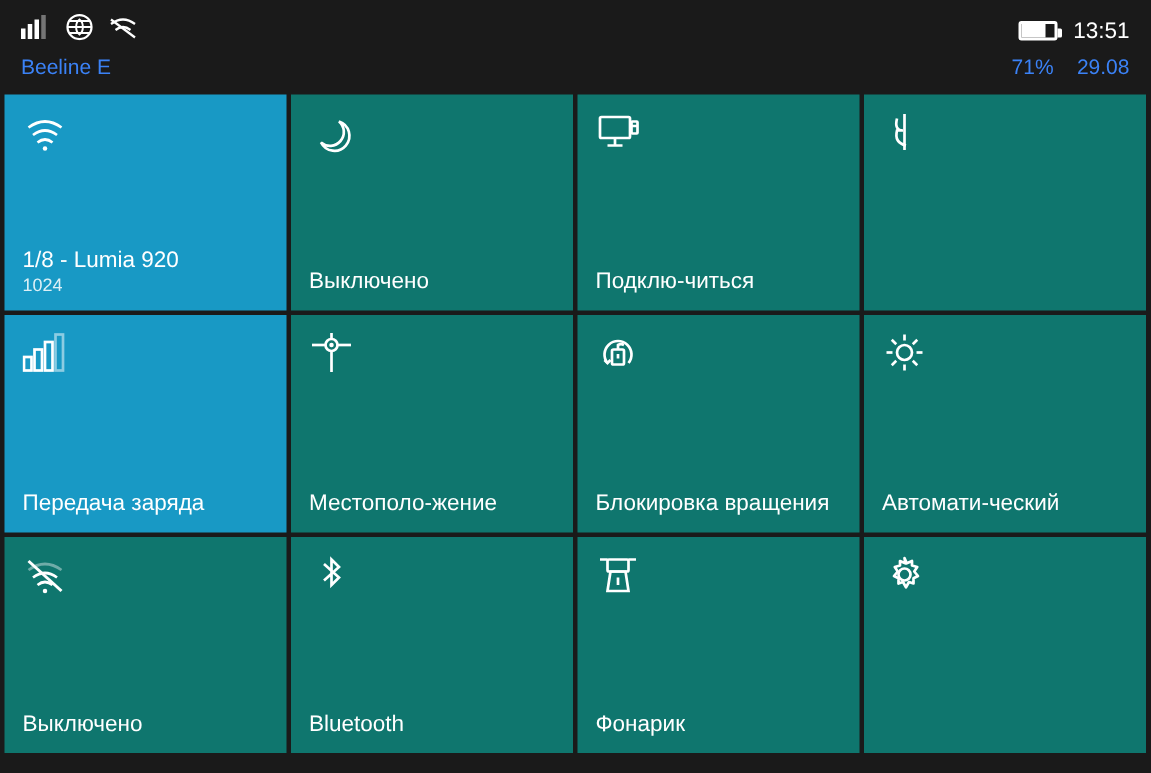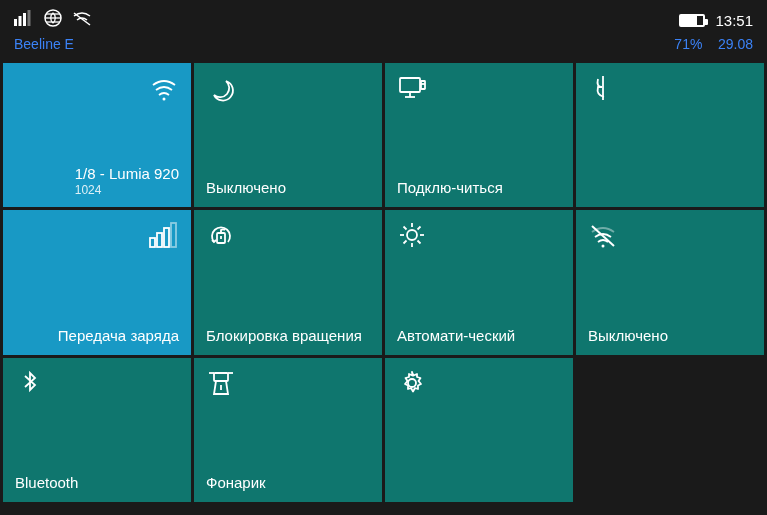--- a/index.html
+++ b/index.html
@@ -81,21 +81,20 @@
       flex-direction: column;
       justify-content: space-between;
       padding: 10px 12px 10px 12px;
       cursor: pointer;
       position: relative;
       min-height: 130px;
     }
 
     .tile.active {
       background: #1899c5;
-      align-items: flex-end;
     }
 
     .tile-icon {
       font-size: 26px;
       color: #fff;
       line-height: 1;
     }
 
     .tile-label {
       font-size: 15px;
@@ -225,20 +224,33 @@
       <svg viewBox="0 0 30 30" fill="#fff" stroke="none">
         <rect x="1" y="18" width="5" height="9"></rect>
         <rect x="8" y="13" width="5" height="14"></rect>
         <rect x="15" y="8" width="5" height="19"></rect>
         <rect x="22" y="3" width="5" height="24" opacity="0.5"></rect>
       </svg>
     </span>
     <div class="tile-label">Передача заряда</div>
   </div>
 
+  <div class="tile">
+    <span class="tile-icon svg-icon">
+      <svg viewBox="0 0 30 30" fill="none" stroke="#fff" stroke-width="1.8">
+        <circle cx="15" cy="10" r="4"></circle>
+        <path d="M15 6 L15 2"></path>
+        <path d="M15 14 L15 28"></path>
+        <path d="M11 10 L2 10"></path>
+        <path d="M19 10 L28 10"></path>
+        <circle cx="15" cy="10" r="1.5" fill="#fff" stroke="none"></circle>
+      </svg>
+    </span>
+    <div class="tile-label">Местополо-жение</div>
+  </div>
 
   <div class="tile">
     <span class="tile-icon svg-icon">
       <svg viewBox="0 0 30 30" fill="none" stroke="#fff" stroke-width="1.8">
         <path d="M8 22 A9 9 0 1 1 22 22"></path>
         <rect x="11" y="13" width="8" height="10" rx="1"></rect>
         <path d="M15 13 L15 10 A4 4 0 0 1 19 10"></path>
         <line x1="15" y1="16" x2="15" y2="19"></line>
         <path d="M6 20 L8 22 L10 20"></path>
       </svg>

